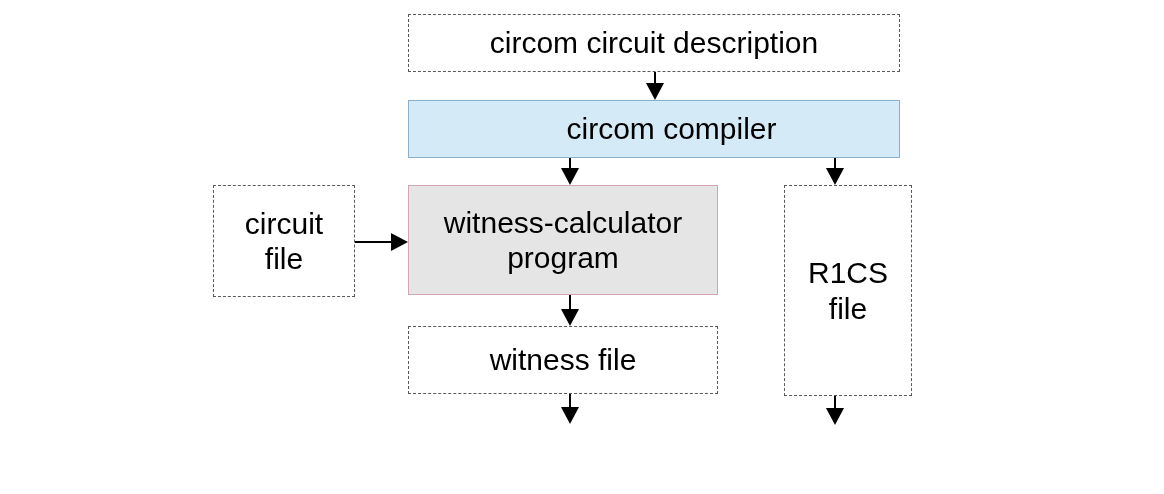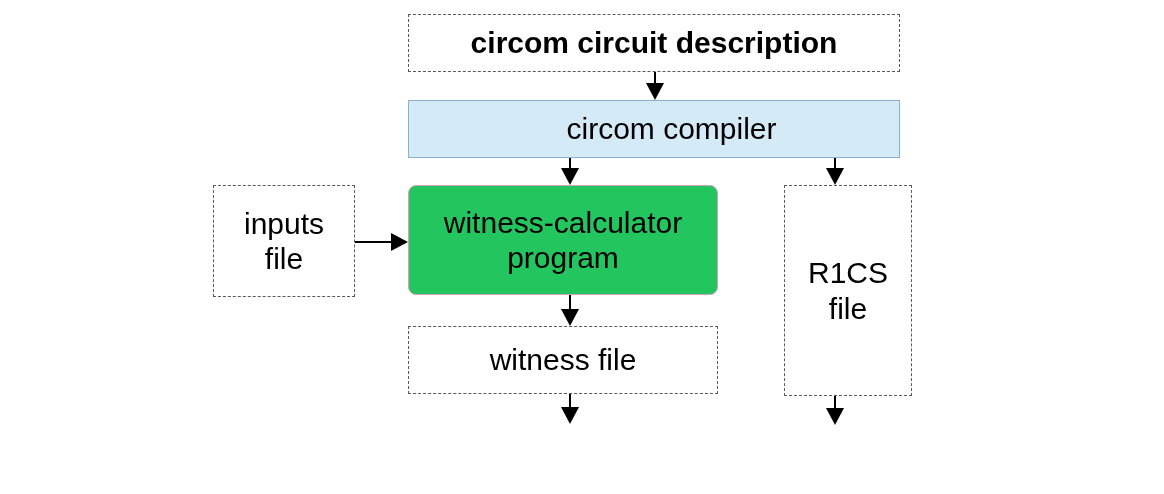--- a/index.html
+++ b/index.html
@@ -28,21 +28,21 @@
   }
   .node.dashed {
     background: #ffffff;
     border: 1.6px dashed #5a5a5a;
   }
   .node.solid {
     border-style: solid;
     border-width: 1.6px;
   }
   
-  #node-circuit-desc   { left: 408px; top: 14px;  width: 492px; height: 58px;  font-size: 30px; font-weight: bold; }
+  #node-circuit-desc   { left: 408px; top: 14px;  width: 492px; height: 58px;  font-size: 30px; }
   #node-compiler       { left: 408px; top: 100px; width: 492px; height: 58px;  font-size: 30px; padding-left: 35px; }
   #node-inputs-file    { left: 213px; top: 185px; width: 142px; height: 112px; font-size: 30px; }
   #node-witness-calc   { left: 408px; top: 185px; width: 310px; height: 110px; font-size: 30px; }
   #node-r1cs-file      { left: 784px; top: 185px; width: 128px; height: 211px; font-size: 30px; }
   #node-witness-file   { left: 408px; top: 326px; width: 310px; height: 68px;  font-size: 30px; }
   #node-proving-system { left: 408px; top: 425px; width: 492px; height: 47px;  font-size: 30px; }
 
   
   .conn-v {
     position: absolute;
@@ -73,24 +73,24 @@
 </style>
 </head>
 <body>
 
 <div id="canvas">
 
   <div class="node dashed" id="node-circuit-desc">circom circuit description</div>
 
   <div class="node solid" id="node-compiler" style="background:#d4ebf7; border-color:#8ab0cc;">circom compiler</div>
 
-  <div class="node dashed" id="node-inputs-file">inputs
+  <div class="node dashed" id="node-inputs-file">circuit
 file</div>
 
-  <div class="node solid" id="node-witness-calc" style="background:#22c55e; border-color:#d4a4b2;border-radius:8px;">witness-calculator
+  <div class="node solid" id="node-witness-calc" style="background:#e5e5e5; border-color:#d4a4b2;">witness-calculator
 program</div>
 
   <div class="node dashed" id="node-r1cs-file">R1CS
 file</div>
 
   <div class="node dashed" id="node-witness-file">witness file</div>
 
 
   <div class="conn-v" style="left:654px; top:72px;  height:14px;"></div>
   <div class="arrow-down" style="left:646px; top:83px;"></div>

